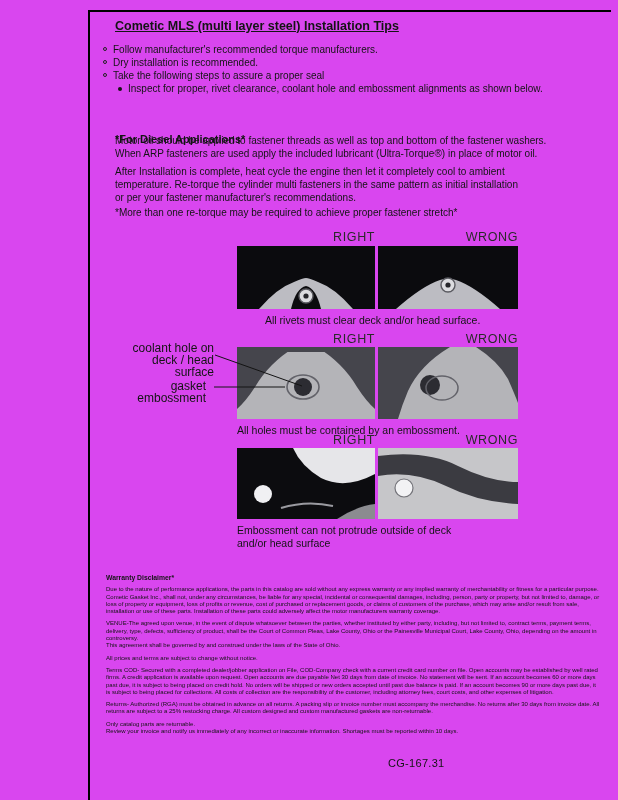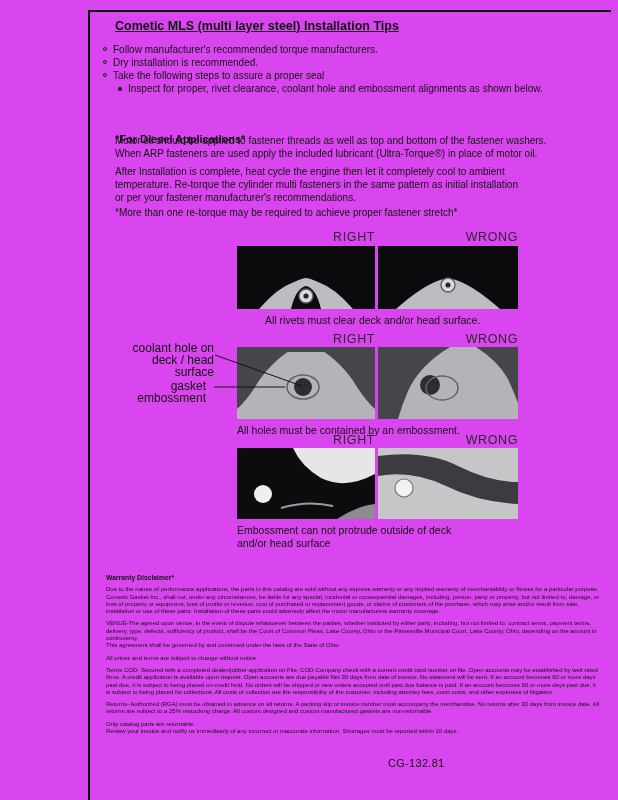--- a/index.html
+++ b/index.html
@@ -141,15 +141,15 @@
     <p>Due to the nature of performance applications, the parts in this catalog are sold without any express warranty or any implied warranty of merchantability or fitness for a particular purpose.  Cometic Gasket Inc., shall not, under any circumstances, be liable for any special, incidental or consequential damages, including, person, party or property, but not limited to, damage, or loss of property or equipment, loss of profits or revenue, cost of purchased or replacement goods, or claims of customers of the purchase, which may arise and/or result from sale, installation or use of these parts.  Installation of these parts could adversely affect the motor manufacturers warranty coverage.</p>
     <p>VENUE-The agreed upon venue, in the event of dispute whatsoever between the parties, whether instituted by either party, including, but not limited to, contract terms, payment terms, delivery, type, defects, sufficiency of product, shall be the Court of Common Pleas, Lake County, Ohio or the Painesville Municipal Court, Lake County, Ohio, depending on the amount in controversy.
 This agreement shall be governed by and construed under the laws of the State of Ohio.</p>
     <p>All prices and terms are subject to change without notice.</p>
     <p>Terms COD- Secured with a completed dealer/jobber application on File, COD-Company check with a current credit card number on file.  Open accounts may be established by well rated firms.  A credit application is available upon request.  Open accounts are due payable Net 30 days from date of invoice.  No statement will be sent.  If an account becomes 60 or more days past due, it is subject to being placed on credit hold.  No orders will be shipped or new orders accepted until past due balance is paid.  If an account becomes 90 or more days past due, it is subject to being placed for collections.  All costs of collection are the responsibility of the customer, including attorney fees, court costs, and other expenses of litigation.</p>
     <p>Returns- Authorized (RGA) must be obtained in advance on all returns.  A packing slip or invoice number must accompany the merchandise.  No returns after 30 days from invoice date.  All returns are subject to a 25% restocking charge.  All custom designed and custom manufactured gaskets are non-returnable.</p>
     <p>Only catalog parts are returnable.
 Review your invoice and notify us immediately of any incorrect or inaccurate information.  Shortages must be reported within 10 days.</p>
   </div>
 
-  <div class="abs footer-code" style="left:388px; top:757px;">CG-132.81</div>
+  <div class="abs footer-code" style="left:388px; top:757px;">CG-167.31</div>
 
 </div>
 
 </body></html>

